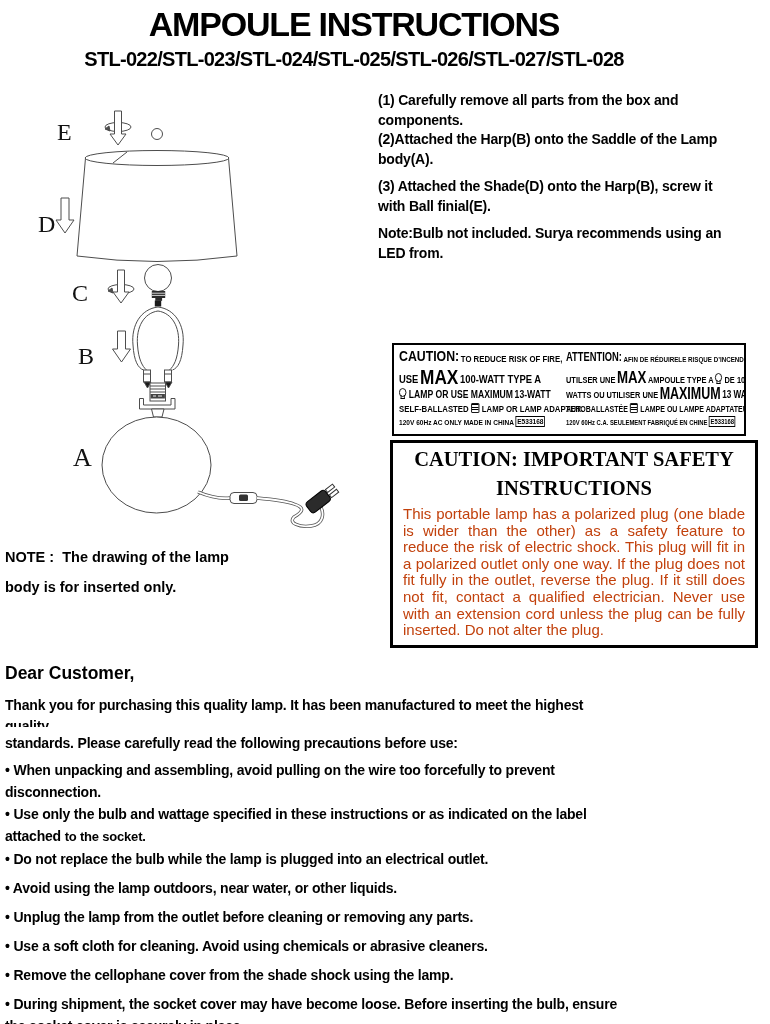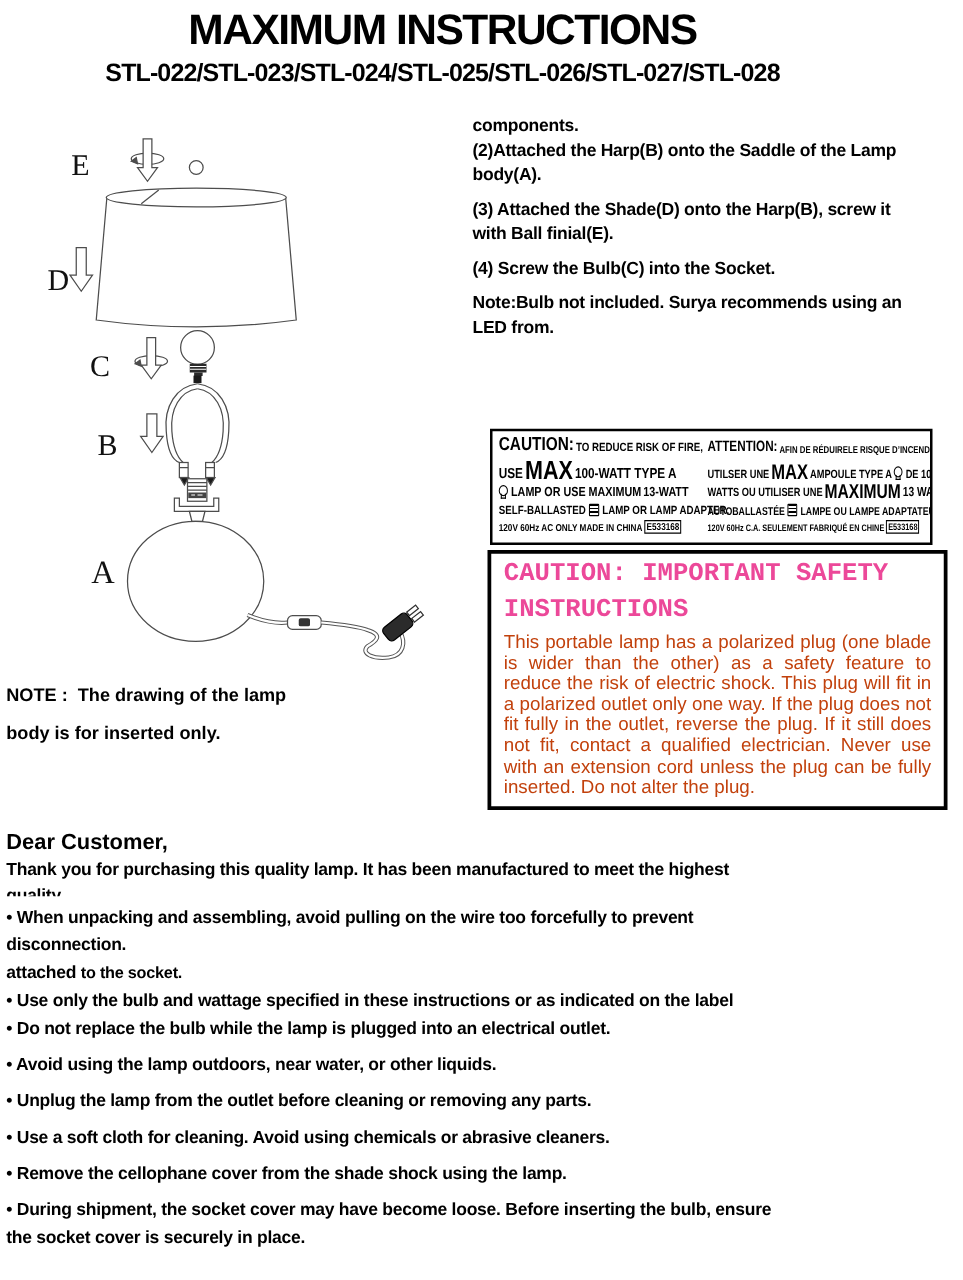--- a/index.html
+++ b/index.html
@@ -37,49 +37,49 @@
         position:relative;flex:0 0 auto;margin:0 1px 3px 0}
   .bulb::after{content:"";position:absolute;left:1.2px;top:6.4px;width:2.6px;height:2.4px;
         border:1px solid #000;border-top:none}
   .cfl{display:inline-block;width:8px;height:8px;flex:0 0 auto;margin:0 1px 1px 1px;
        border:1px solid #000;border-radius:1px;
        background:repeating-linear-gradient(#000 0 1px,#fff 1px 2.6px)}
 
   
   #safetybox{left:390px;top:440px;width:368px;border:3px solid #000;box-sizing:border-box;
              padding:2px 10px 6px;background:#fff}
-  .sb-title{font-family:Liberation Mono, monospace;font-weight:bold;font-size:20.5px;
-            text-align:left;line-height:29px;color:#ec4899}
+  .sb-title{font-family:Liberation Serif, serif;font-weight:bold;font-size:20.5px;
+            text-align:center;line-height:29px;color:#000000}
   .sb-body{font-size:15px;line-height:16.6px;text-align:justify;margin-top:3px;color:#c2410c}
 
   
   #noteblock{left:5px;top:549px;font-weight:bold}
   .note-line{font-size:14.5px;margin-bottom:14px;white-space:pre}
   .made{font-size:17px}
 
   
   #customer{left:5px;top:662px;width:764px;font-weight:bold}
-  .salutation{font-size:17.5px;line-height:23px;margin-bottom:0}
+  .salutation{font-size:17.5px;line-height:23px;margin-bottom:10px}
   .cline{font-size:14px;line-height:21px;letter-spacing:-0.2px;white-space:nowrap}
   .clipline{height:11px;overflow:hidden}
   .intro2{margin-top:6px}
   .bullets{margin-top:5px}
   .bline{font-size:14px;line-height:22px;letter-spacing:-0.2px;white-space:nowrap}
   .bsp{margin-top:7px}
   .b2b{font-size:13px}
 
   
   #diagram{left:30px;top:98px}
   svg text{font-family:"Liberation Serif",serif;fill:#111}
 </style>
 </head>
 <body>
 
 <div class="abs" id="titlewrap">
-  <div class="title">MAXIMUM INSTRUCTIONS</div>
+  <div class="title">AMPOULE INSTRUCTIONS</div>
   <div class="subtitle">STL-022/STL-023/STL-024/STL-025/STL-026/STL-027/STL-028</div>
 </div>
 
 <div class="abs" id="diagram">
 <svg width="330" height="445" viewBox="0 0 330 445">
   <g stroke="#4d4d4d" stroke-width="1" fill="none">
 
     <g>
       <ellipse cx="88" cy="29" rx="13" ry="4.5"></ellipse>
       <path d="M75,31 l5,2 l-1,-5 z" fill="#4d4d4d"></path>
@@ -154,26 +154,26 @@
 
   <text x="27" y="42" font-size="24">E</text>
   <text x="8" y="134" font-size="24">D</text>
   <text x="42" y="203" font-size="24">C</text>
   <text x="48" y="266" font-size="24">B</text>
   <text x="43" y="368" font-size="26">A</text>
 </svg>
 </div>
 
 <div class="abs" id="steps">
+  <div class="sline">(1) Carefully remove all parts from the box and</div>
   <div class="sline">components.</div>
   <div class="sline">(2)Attached the Harp(B) onto the Saddle of the Lamp</div>
   <div class="sline">body(A).</div>
   <div class="sline sgap">(3) Attached the Shade(D) onto the Harp(B), screw it</div>
   <div class="sline">with Ball finial(E).</div>
-  <div class="sline sgap">(4) Screw the Bulb(C) into the Socket.</div>
   <div class="sline sgap">Note:Bulb not included. Surya recommends using an</div>
   <div class="sline">LED from.</div>
 </div>
 
 <div class="abs" id="cautionlabel">
   <div class="cl-col" id="cl-en">
     <div class="cl-line cl-h16">
       <span class="fz15">CAUTION:</span>
       <span class="fz95">TO REDUCE RISK OF FIRE,</span>
     </div>
@@ -236,27 +236,28 @@
   <div class="note-line">NOTE :  The drawing of the lamp</div>
   <div class="note-line">body is for inserted only.</div>
 </div>
 
 <div class="abs" id="customer">
   <div class="salutation">Dear Customer,</div>
   <div class="cline">Thank you for purchasing this quality lamp. It has been manufactured to meet the highest</div>
   <div class="clipline">
     <span class="cline">quality</span>
   </div>
+  <div class="cline intro2">standards. Please carefully read the following precautions before use:</div>
   <div class="bullets">
     <div class="bline">• When unpacking and assembling, avoid pulling on the wire too forcefully to prevent</div>
     <div class="bline">disconnection.</div>
+    <div class="bline">• Use only the bulb and wattage specified in these instructions or as indicated on the label</div>
     <div class="bline">
       <span>attached </span><span class="b2b">to the socket.</span>
     </div>
-    <div class="bline">• Use only the bulb and wattage specified in these instructions or as indicated on the label</div>
     <div class="bline">• Do not replace the bulb while the lamp is plugged into an electrical outlet.</div>
     <div class="bline bsp">• Avoid using the lamp outdoors, near water, or other liquids.</div>
     <div class="bline bsp">• Unplug the lamp from the outlet before cleaning or removing any parts.</div>
     <div class="bline bsp">• Use a soft cloth for cleaning. Avoid using chemicals or abrasive cleaners.</div>
     <div class="bline bsp">• Remove the cellophane cover from the shade shock using the lamp.</div>
     <div class="bline bsp">• During shipment, the socket cover may have become loose. Before inserting the bulb, ensure</div>
     <div class="bline">the socket cover is securely in place.</div>
   </div>
 </div>
 

